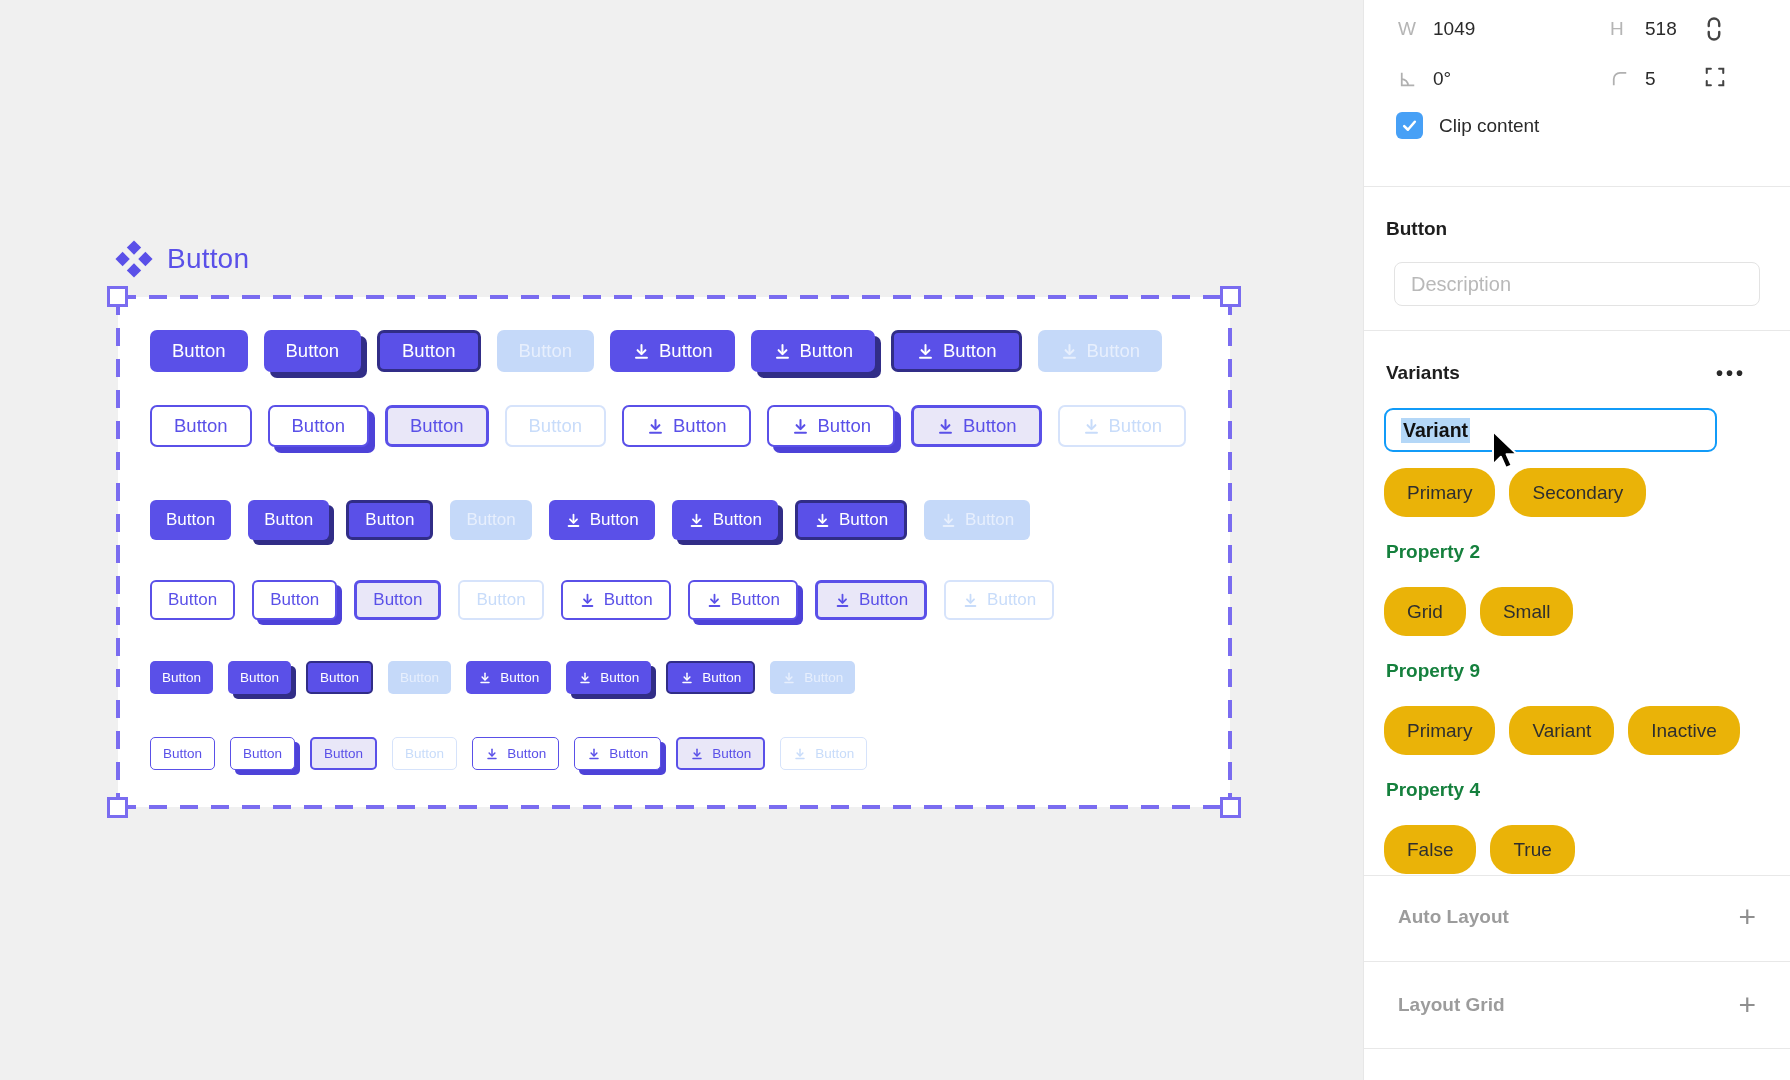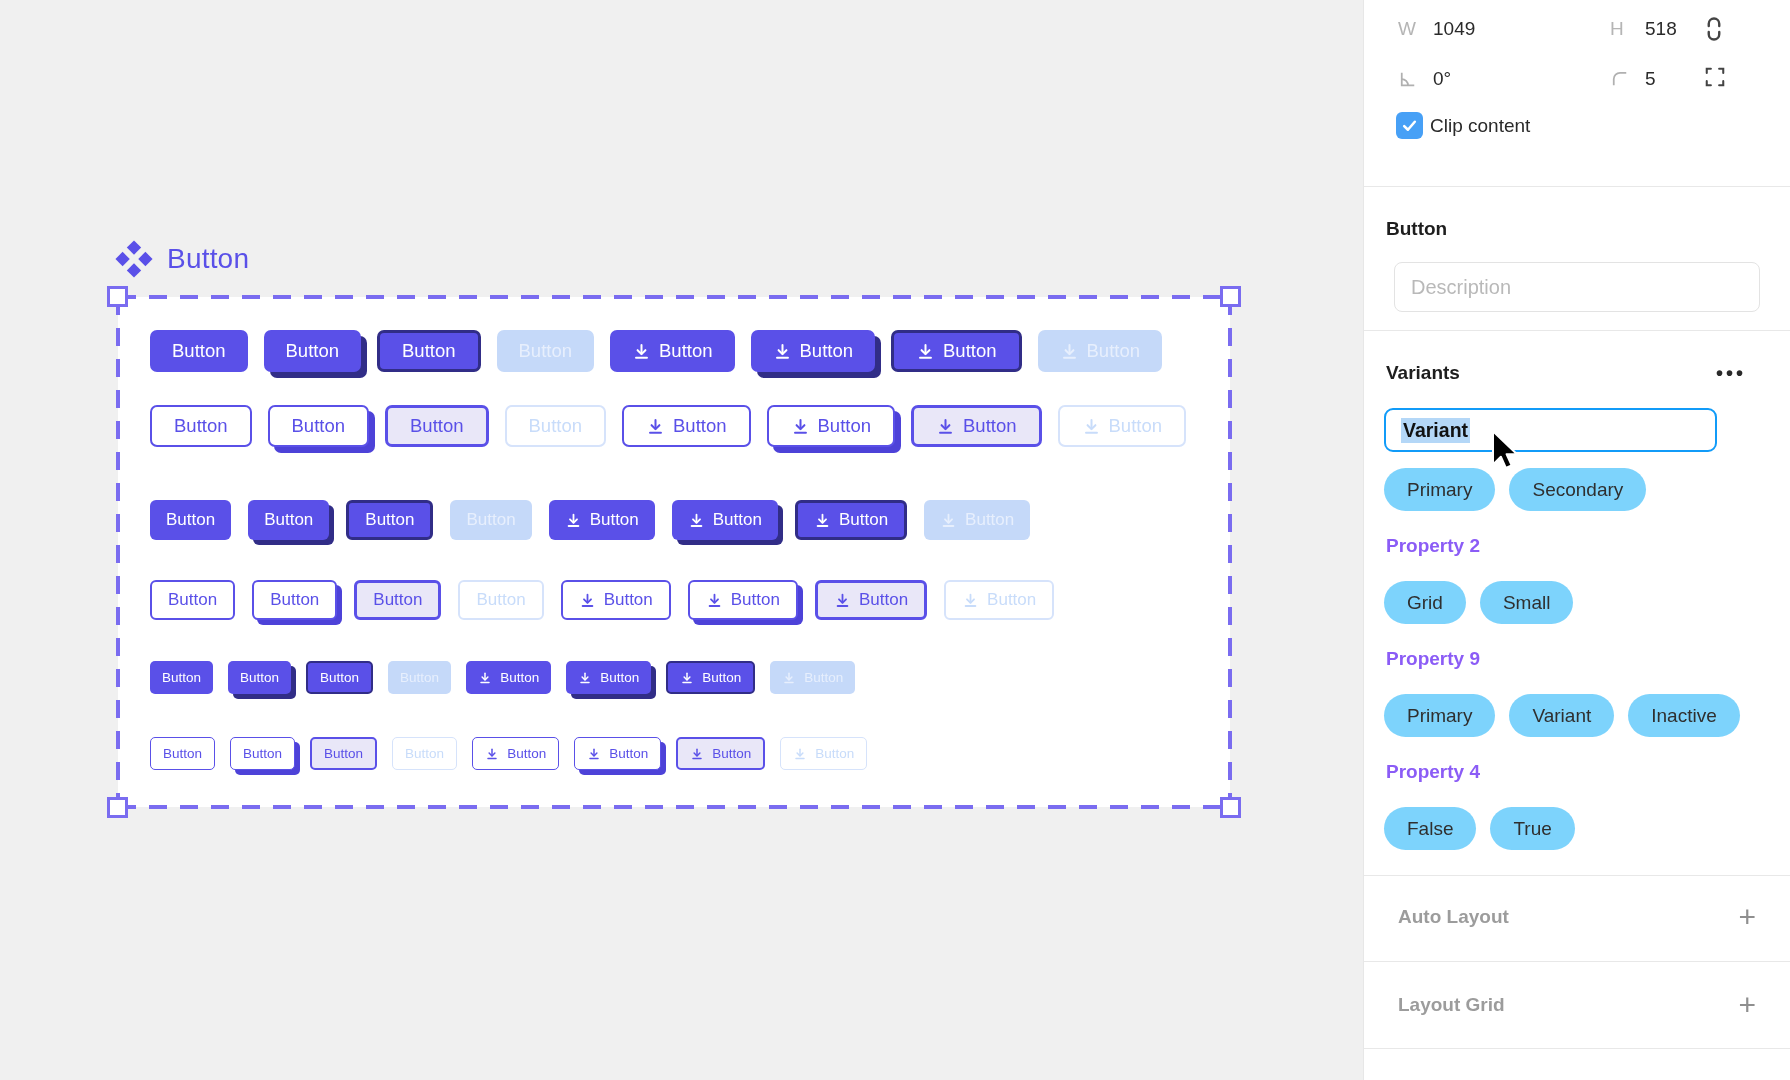--- a/index.html
+++ b/index.html
@@ -62,36 +62,36 @@
   .panel { position:absolute; right:0; top:0; width:427px; height:1080px; background:#ffffff; border-left:1px solid #e7e7e7; }
   .divider { position:absolute; left:0; right:0; height:1px; background:#e8e8e8; }
 
   .dim-row { position:absolute; left:34px; right:30px; height:30px; display:flex; align-items:center; }
   .dim-label { color:#b5b5b5; font-size:19px; width:35px; }
   .dim-value { color:#2a2a2a; font-size:19px; }
   .dim-cell { display:flex; align-items:center; width:212px; }
   .dim-icon { width:35px; display:flex; align-items:center; }
   .right-icon { position:absolute; right:34px; display:flex; align-items:center; }
 
-  .clip-row { position:absolute; left:32px; top:112px; display:flex; align-items:center; gap:7px; }
+  .clip-row { position:absolute; left:32px; top:112px; display:flex; align-items:center; gap:16px; }
   .checkbox { width:27px; height:27px; border-radius:6px; background:#47a0f6; display:flex; align-items:center; justify-content:center; }
   .clip-label { font-size:19px; color:#2a2a2a; }
 
   .section-heading { position:absolute; left:22px; font-size:19px; font-weight:700; color:#1e1e1e; }
-  .desc-input { position:absolute; left:30px; right:30px; top:262px; height:50px; border:1px solid #e3e3e3; border-radius:8px; display:flex; align-items:center; padding:0 16px; font-size:20px; color:#b9b9b9; background:#fff; }
+  .desc-input { position:absolute; left:30px; right:30px; top:262px; height:44px; border:1px solid #e3e3e3; border-radius:8px; display:flex; align-items:center; padding:0 16px; font-size:20px; color:#b9b9b9; background:#fff; }
 
   .more-btn { position:absolute; right:44px; top:362px; font-size:20px; letter-spacing:3px; color:#2a2a2a; font-weight:700; }
 
   .variant-input { position:absolute; left:20px; top:408px; width:333px; height:44px; border:2.5px solid #119bf8; border-radius:9px; background:#fff; display:flex; align-items:center; padding:12px 15px; }
   .variant-input .sel { background:#b4d7f7; font-size:19.5px; font-weight:700; color:#111; padding:1px 2px; }
 
   #variant-groups { position:absolute; left:20px; top:468px; right:20px; }
   .chip-row { display:flex; gap:14px; margin-bottom:24px; }
-  .chip { background:#7dd3fc; border-radius:22px; height:43px; display:inline-flex; align-items:center; padding:0 23px; font-size:19px; color:#2f2f2f; }
-  .group-label { font-size:19px; font-weight:600; color:#8b5cf6; margin:0 0 20px 2px; height:26px; }
+  .chip { background:#eab308; border-radius:22px; height:49px; display:inline-flex; align-items:center; padding:0 23px; font-size:19px; color:#2f2f2f; }
+  .group-label { font-size:19px; font-weight:600; color:#15803d; margin:0 0 20px 2px; height:26px; }
 
   .gray-row { position:absolute; left:34px; right:30px; height:30px; display:flex; align-items:center; justify-content:space-between; }
   .gray-row .lbl { font-size:19px; font-weight:600; color:#9c9c9c; }
   .plus { font-size:30px; font-weight:300; color:#8f8f8f; line-height:1; margin-right:4px; }
 
   .cursor { position:absolute; left:1486px; top:430px; }
 </style>
 </head>
 <body>
 

